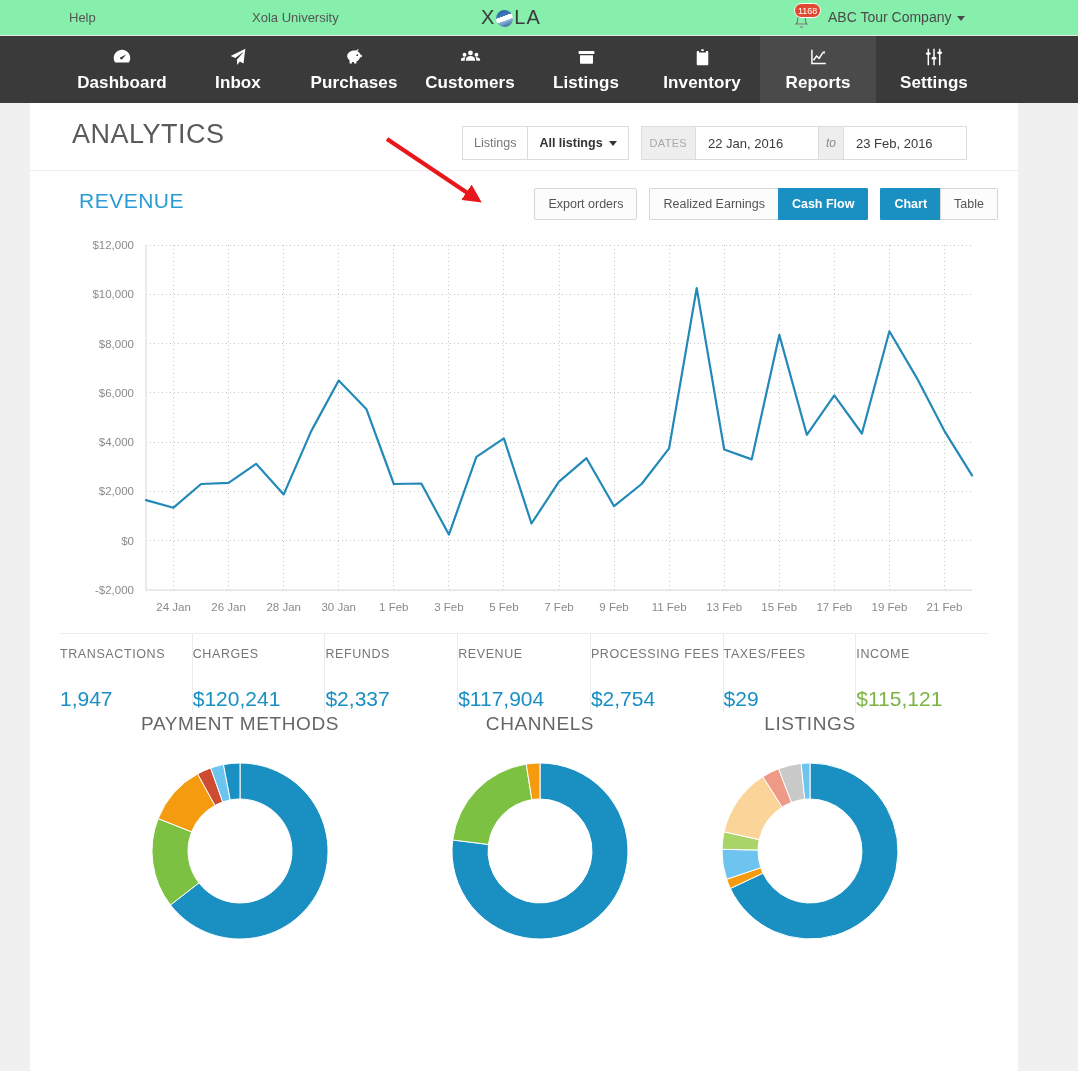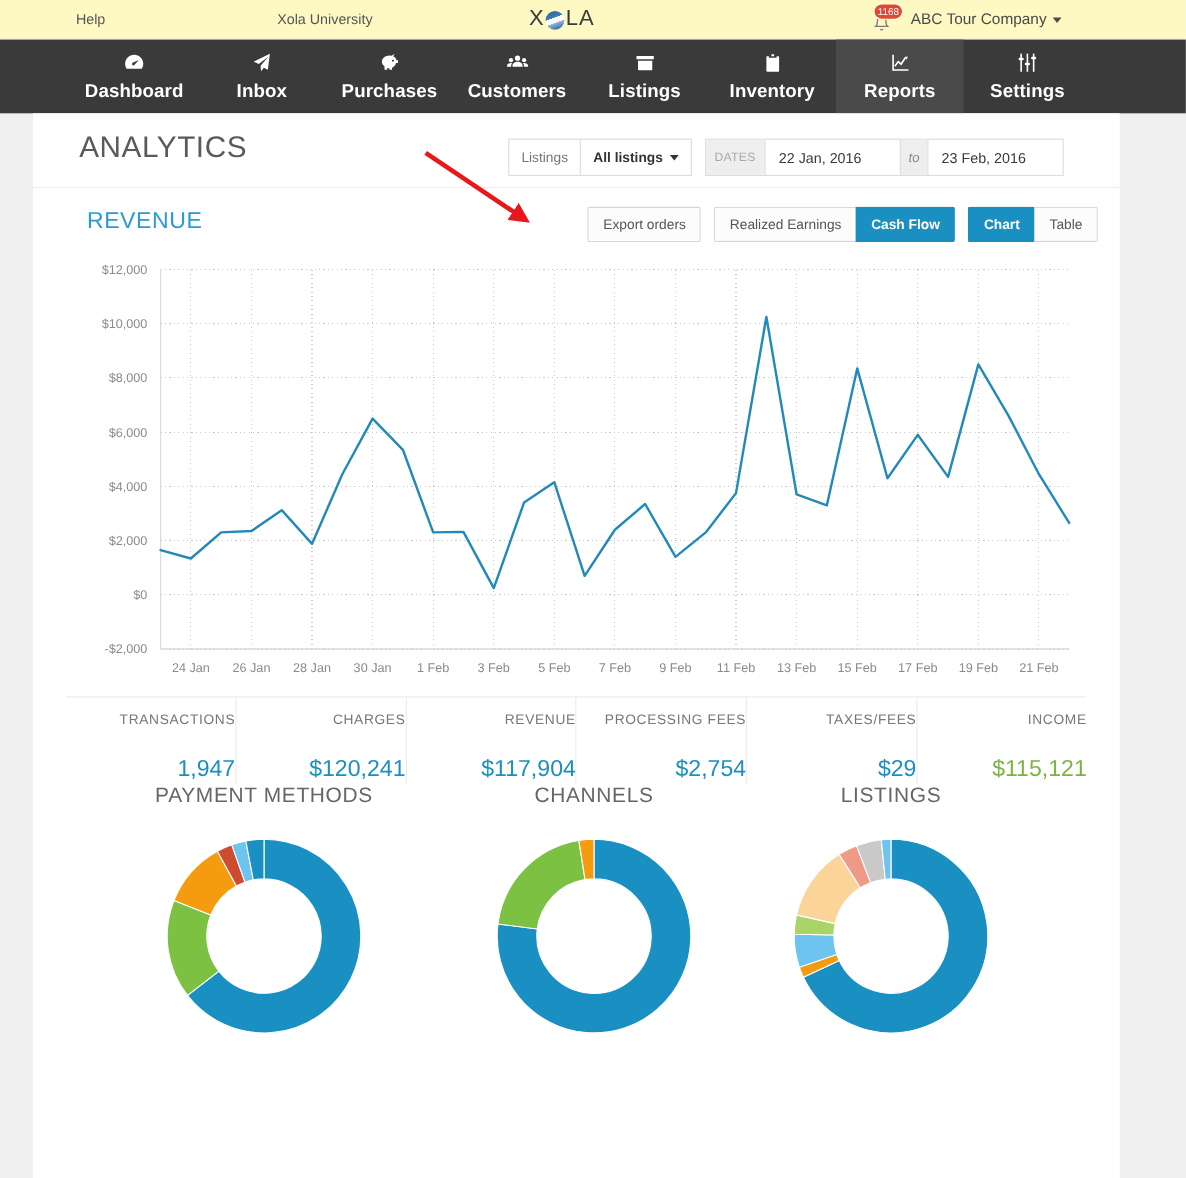--- a/index.html
+++ b/index.html
@@ -6,21 +6,21 @@
   html, body {
     width: 1078px; height: 1071px;
     background: #f0f0f0;
     font-family: "Liberation Sans", sans-serif;
     overflow: hidden;
   }
 
   
   .topbar {
     position: absolute; left: 0; top: 0; width: 1078px; height: 36px;
-    background: #fef9c3;
+    background: #86efac;
     border-bottom: 1px solid #e8e8e8;
   }
   .topbar-link {
     position: absolute; top: 10px;
     font-size: 13px; color: #555; text-decoration: none;
   }
   .tb-help { left: 69px; }
   .tb-univ { left: 252px; text-align: center; }
 
   .logo {
@@ -143,21 +143,21 @@
   
   .chart-wrap { position: relative; height: 400px; }
   .chart-svg { position: absolute; left: 0; top: 0; }
 
   
   .metrics {
     position: relative; margin: 0 30px; height: 80px;
     display: flex; border-top: 1px solid #ececec;
   }
   .metric {
-    flex: 1; text-align: right; padding-top: 13px;
+    flex: 1; text-align: left; padding-top: 13px;
     border-left: 1px solid #ececec;
   }
   .metric:first-child { border-left: none; }
   .metric-label { font-size: 12.5px; color: #777; letter-spacing: .6px; }
   .metric-value { font-size: 21px; color: #1a8fc1; margin-top: 26px; font-weight: 300; }
   .metric-value.green { color: #7cb342; }
 
   
   .donuts { position: relative; height: 250px; }
   .donut-col { position: absolute; top: 0; width: 300px; text-align: center; }
@@ -377,20 +377,24 @@
   <div class="metrics">
     <div class="metric">
       <div class="metric-label">TRANSACTIONS</div>
       <div class="metric-value">1,947</div>
     </div>
     <div class="metric">
       <div class="metric-label">CHARGES</div>
       <div class="metric-value">$120,241</div>
     </div>
     <div class="metric">
+      <div class="metric-label">REFUNDS</div>
+      <div class="metric-value">$2,337</div>
+    </div>
+    <div class="metric">
       <div class="metric-label">REVENUE</div>
       <div class="metric-value">$117,904</div>
     </div>
     <div class="metric">
       <div class="metric-label">PROCESSING FEES</div>
       <div class="metric-value">$2,754</div>
     </div>
     <div class="metric">
       <div class="metric-label">TAXES/FEES</div>
       <div class="metric-value">$29</div>

